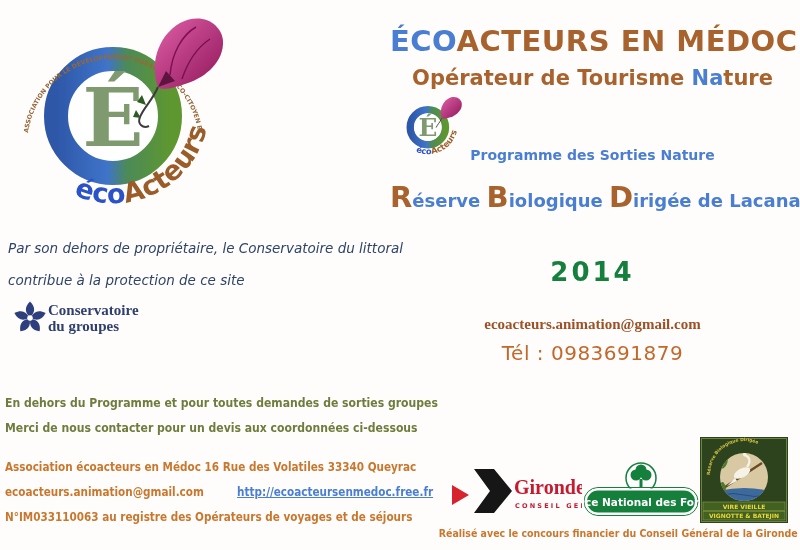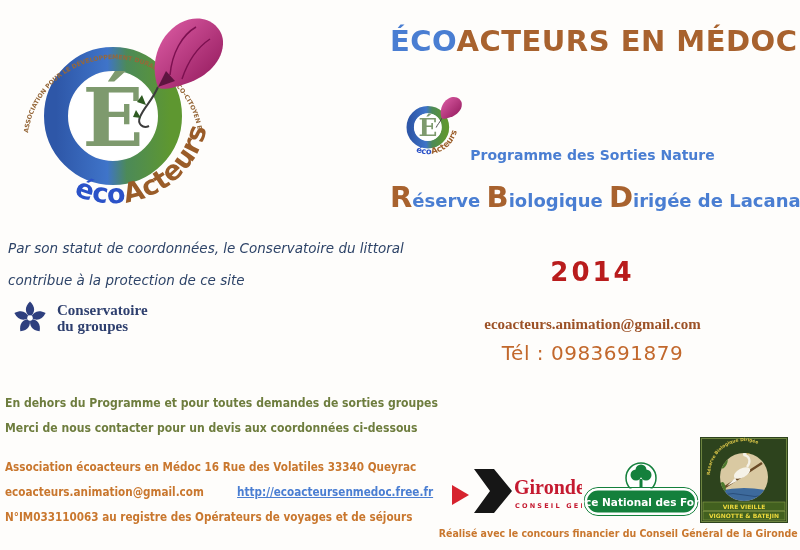--- a/index.html
+++ b/index.html
@@ -19,33 +19,33 @@
   .reserve-line .cap{font-size:29px;}
   .reserve-line .rest{font-size:18px;}
   .year-line{left:390px;top:257px;width:405px;font-size:26px;font-weight:bold;letter-spacing:3px;}
   .email-line{left:390px;top:316px;width:405px;font-size:15px;font-weight:bold;
               font-family:"Liberation Serif",serif;}
   .tel-line{left:390px;top:341px;width:405px;font-size:20px;font-weight:normal;letter-spacing:.5px;}
 
   
   .statement{left:8px;top:232px;width:370px;font-size:13.5px;font-style:italic;
              color:#2e4468;line-height:32px;}
-  .conservatoire{left:12px;top:296px;display:flex;align-items:center;gap:9px;}
+  .conservatoire{left:12px;top:296px;display:flex;align-items:center;}
   .conservatoire-text{font-family:"Liberation Serif",serif;font-weight:bold;font-size:15px;
                       color:#2e3f6e;line-height:16px;}
   .group-note{left:5px;top:390px;font-size:12.5px;font-weight:bold;color:#6e7d3e;line-height:25px;}
   .address{left:5px;top:455px;font-size:12px;font-weight:bold;color:#c9772e;line-height:25px;}
   .address a,.weblink{color:#4a7ed2;text-decoration:underline;cursor:pointer;}
   .weblink{display:inline-block;margin-left:34px;}
 
   .credit-line{left:420px;top:527px;width:375px;font-size:10.5px;font-weight:bold;color:#c9772e;}
 
   .c-blue{color:#4a7ed2;}
   .c-brown{color:#a8622e;}
-  .c-year{color:#b91c1c;}
+  .c-year{color:#15803d;}
   .c-semail{color:#9c5126;}
   .c-tel{color:#c2682c;}
   p{margin:0;}
 </style>
 </head>
 <body>
 
 <div id="page">
 
   <svg class="abs" style="left:10px;top:3px;" width="220" height="202" viewBox="0 0 220 202" xmlns="http://www.w3.org/2000/svg" xmlns:xlink="http://www.w3.org/1999/xlink">
@@ -77,21 +77,21 @@
       <path d="M136,102 l-9,-3 5,-7 z" fill="#2e5b22"></path>
       <path d="M131,115 l-8,-1 3,-7 z" fill="#2e5b22"></path>
       <path d="M148,84 C140,64 146,34 170,20 C193,8 212,22 213,38 C214,58 196,74 178,80 C163,85 152,88 148,84 Z" fill="url(#flowerG)"></path>
       <path d="M160,72 C162,50 172,32 186,24" stroke="#7c1050" fill="none" stroke-width="1.5"></path>
       <path d="M172,76 C178,58 188,44 200,36" stroke="#7c1050" fill="none" stroke-width="1.5"></path>
       <path d="M148,84 l8,-16 9,10 z" fill="#5e1440"></path>
     </g>
   </svg>
 
   <div class="abs statement nowrap">
-    <p>Par son statut de coordonnées, le Conservatoire du littoral</p>
+    <p>Par son dehors de propriétaire, le Conservatoire du littoral</p>
     <p>contribue à la protection de ce site</p>
   </div>
 
   <div class="abs conservatoire">
     <svg width="36" height="44" viewBox="0 0 46 46">
       <g fill="#2e3f7e">
         <path d="M23,2 C30,9 30,16 23,22 C16,16 16,9 23,2 Z"></path>
         <path d="M23,2 C30,9 30,16 23,22 C16,16 16,9 23,2 Z" transform="rotate(72 23 23)"></path>
         <path d="M23,2 C30,9 30,16 23,22 C16,16 16,9 23,2 Z" transform="rotate(144 23 23)"></path>
         <path d="M23,2 C30,9 30,16 23,22 C16,16 16,9 23,2 Z" transform="rotate(216 23 23)"></path>
@@ -116,20 +116,23 @@
       <span>ecoacteurs.animation@gmail.com</span>
       <span class="weblink">http://ecoacteursenmedoc.free.fr</span>
     </p>
     <p>N°IM033110063 au registre des Opérateurs de voyages et de séjours</p>
   </div>
 
   <div class="abs title-line centerbox nowrap">
     <span class="c-blue">ÉCO</span><span class="c-brown">ACTEURS EN MÉDOC</span>
   </div>
 
+  <div class="abs subtitle-line centerbox nowrap">
+    <span class="c-brown">Opérateur de Tourisme </span><span class="c-blue">Na</span><span class="c-brown">ture</span>
+  </div>
 
   <svg class="abs" style="left:396px;top:92px;" width="68" height="63" viewBox="0 0 220 202" xmlns="http://www.w3.org/2000/svg" xmlns:xlink="http://www.w3.org/1999/xlink">
     <defs>
       <linearGradient id="ringGS" x1="0" y1="0" x2="1" y2="0">
         <stop offset="0" stop-color="#2e57a8"></stop>
           <stop offset="0.45" stop-color="#3f74c9"></stop>
         <stop offset="0.62" stop-color="#4c8a58"></stop>
           <stop offset="1" stop-color="#5e9730"></stop>
       </linearGradient>
       <linearGradient id="flowerGS" x1="0" y1="0" x2="1" y2="1">

